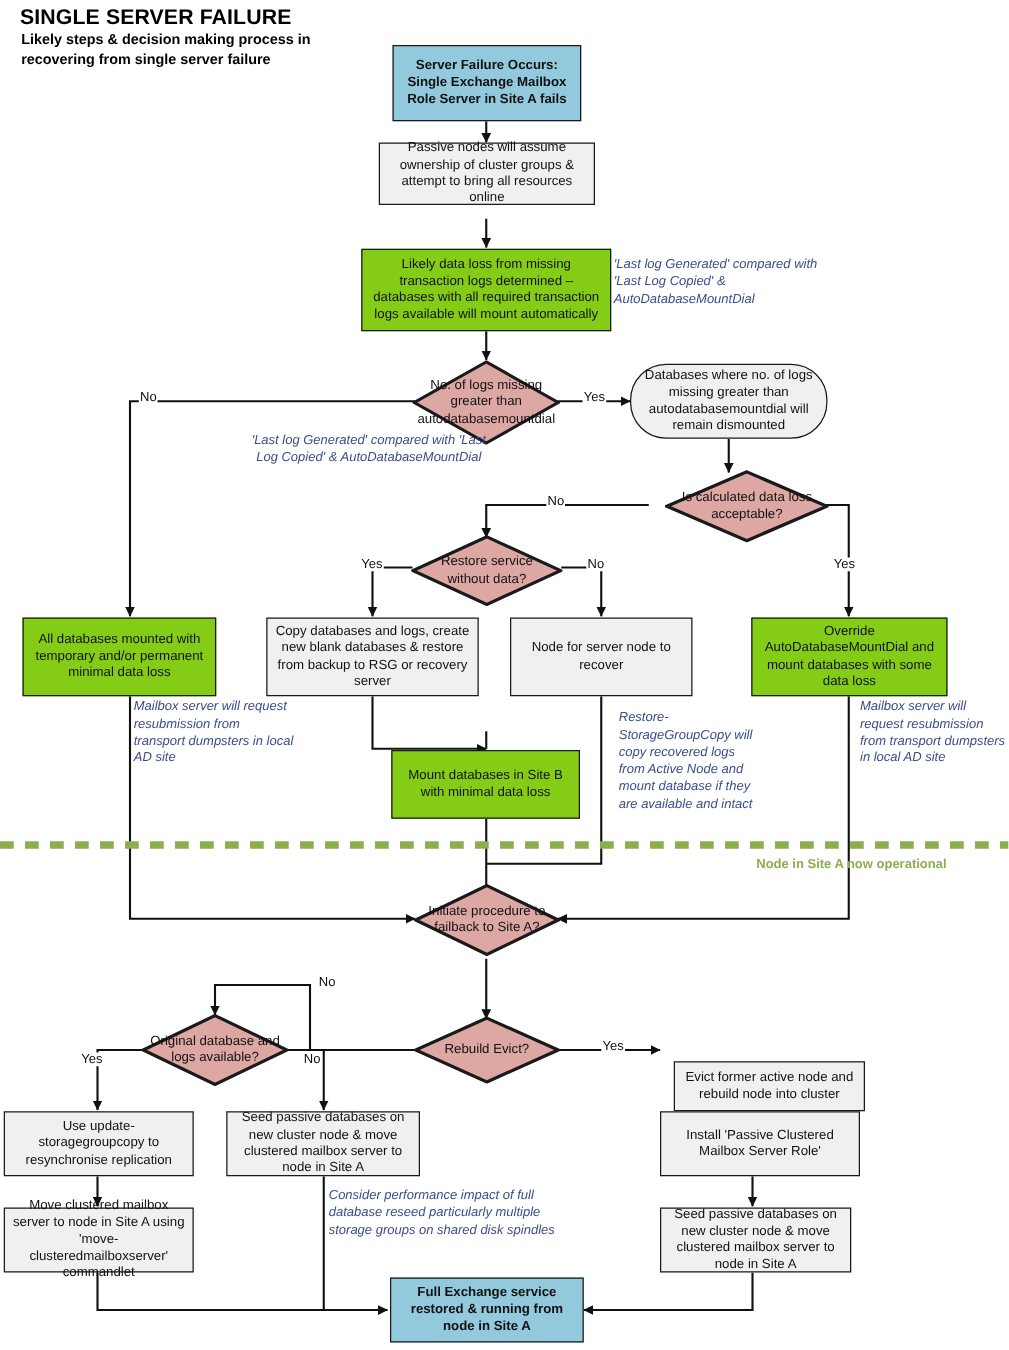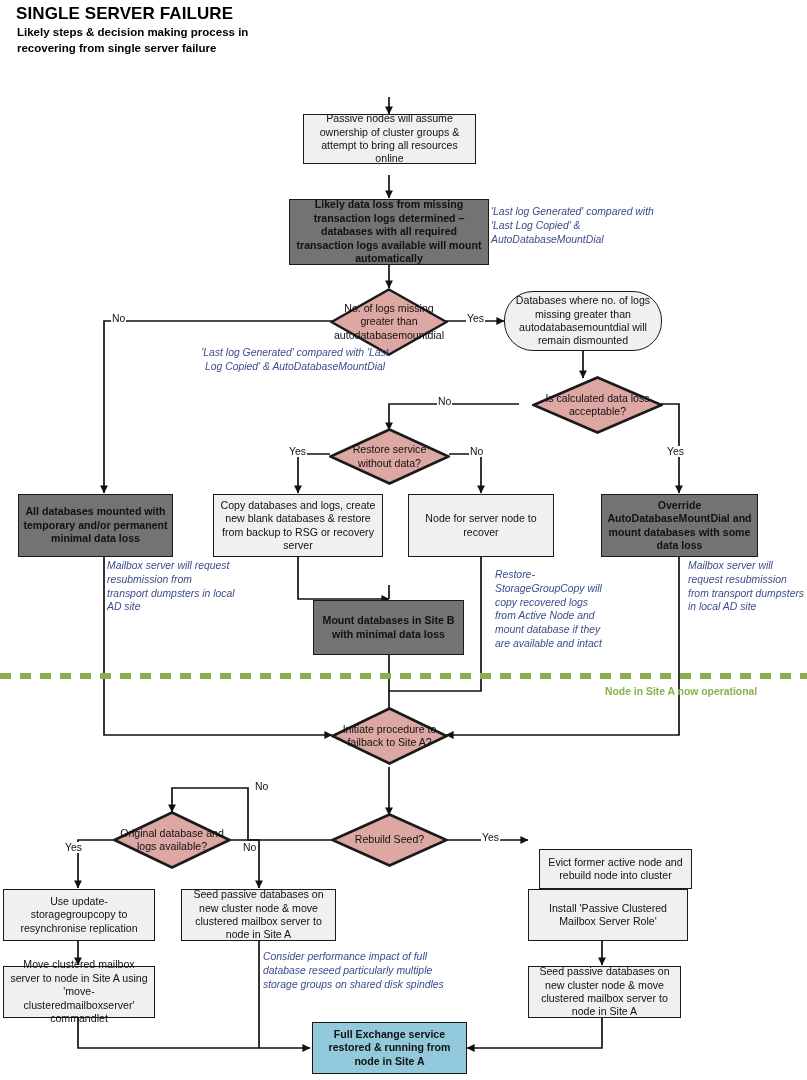--- a/index.html
+++ b/index.html
@@ -49,21 +49,21 @@
     display: flex;
     align-items: center;
     justify-content: center;
     text-align: center;
     font-size: 10.6px;
     line-height: 1.27;
     color: #111;
     padding: 2px 4px;
   }
   .node.blue   { background: #93c9dc; font-weight: bold; }
-  .node.green  { background: #737373; font-weight: bold; }
+  .node.green  { background: #84cc16; }
   .node.grey   { background: #f0f0f0; }
   .diamond {
     position: absolute;
     display: flex;
     align-items: center;
     justify-content: center;
     text-align: center;
     font-size: 10.6px;
     line-height: 1.27;
     color: #111;
@@ -167,20 +167,23 @@
       <path d="M602,866 L602,888" marker-end="url(#ah)"></path>
 
       <path d="M602,941 L602,965" marker-end="url(#ah)"></path>
 
       <path d="M602,1018 L602,1048 L467,1048" marker-end="url(#ah)"></path>
     </g>
 
     <line x1="0" y1="676" x2="807" y2="676" stroke="#8cae4e" stroke-width="6" stroke-dasharray="11 9" fill="none"></line>
   </svg>
 
+  <div class="node blue" style="left:314px; top:36px; width:151px; height:61px;">
+    <span>Server Failure Occurs: Single Exchange Mailbox Role Server in Site A fails</span>
+  </div>
 
   <div class="node grey" style="left:303px; top:114px; width:173px; height:50px;">
     <span>Passive nodes will assume ownership of cluster groups &amp; attempt to bring all resources online</span>
   </div>
 
   <div class="node green" style="left:289px; top:199px; width:200px; height:66px;">
     <span>Likely data loss from missing transaction logs determined – databases with all required transaction logs available will mount automatically</span>
   </div>
 
   <div class="node grey" style="left:504px; top:291px; width:158px; height:60px;border-radius:29px;">
@@ -267,21 +270,21 @@
     <svg class="dshape" viewBox="0 0 118 58" preserveAspectRatio="none">
       <polygon points="59,1.5 116.5,29 59,56.5 1.5,29" fill="#dda7a4" stroke="#1a1a1a" stroke-width="2.6"></polygon>
     </svg>
     <span class="dtext">Original database and logs available?</span>
   </div>
 
   <div class="diamond" style="left:331px; top:813px; width:117px; height:54px;">
     <svg class="dshape" viewBox="0 0 117 54" preserveAspectRatio="none">
       <polygon points="58.5,1.5 115.5,27 58.5,52.5 1.5,27" fill="#dda7a4" stroke="#1a1a1a" stroke-width="2.6"></polygon>
     </svg>
-    <span class="dtext">Rebuild Seed?</span>
+    <span class="dtext">Rebuild Evict?</span>
   </div>
 
   <div class="edge-label" style="left:466px; top:313px;">Yes</div>
   <div class="edge-label" style="left:111px; top:313px;">No</div>
   <div class="edge-label" style="left:437px; top:396px;">No</div>
   <div class="edge-label" style="left:666px; top:446px;">Yes</div>
   <div class="edge-label" style="left:288px; top:446px;">Yes</div>
   <div class="edge-label" style="left:469px; top:446px;">No</div>
   <div class="edge-label" style="left:254px; top:781px;">No</div>
   <div class="edge-label" style="left:64px; top:842px;">Yes</div>

